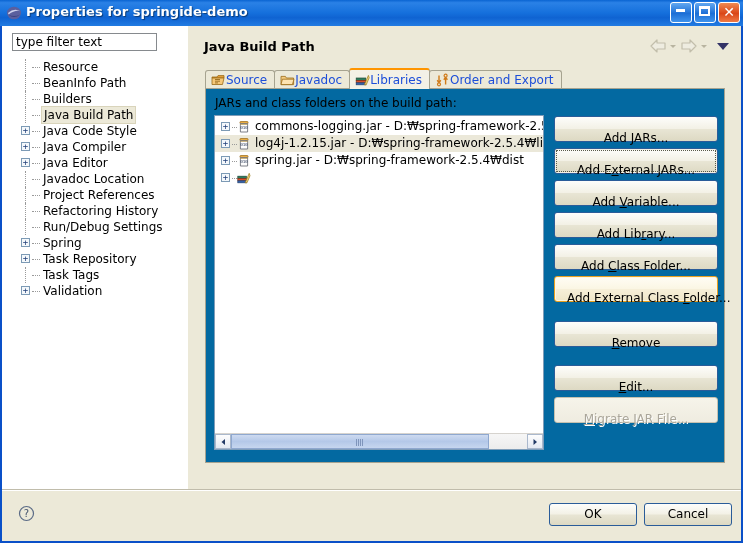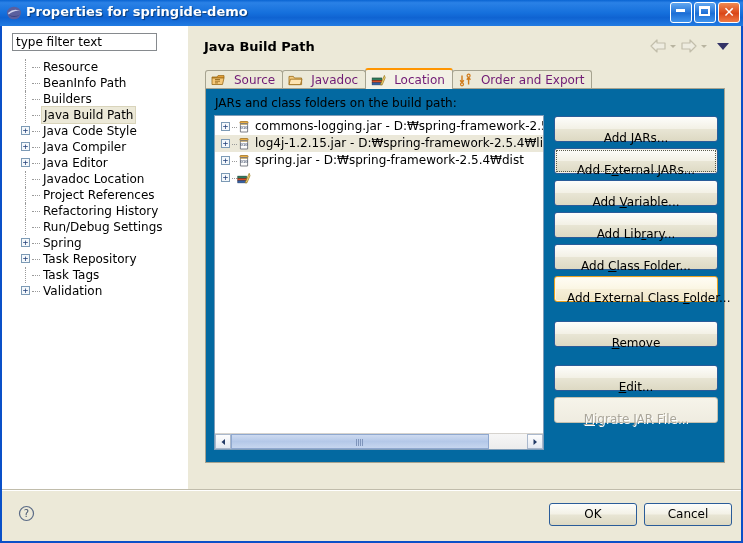--- a/index.html
+++ b/index.html
@@ -235,24 +235,24 @@
     position: absolute;
     left: 17px; top: 42px;
     width: 520px; height: 21px;
     display: flex;
     align-items: flex-end;
   }
   .tab {
     height: 19px;
     display: flex;
     align-items: center;
-    gap: 8px;
+    gap: 0;
     padding: 0 7px 0 5px;
     font-size: 12px;
-    color: #701a75;
+    color: #1d4ed8;
     background: #ece9d8;
     border: 1px solid #a6a390;
     border-bottom: none;
     border-radius: 3px 3px 0 0;
     box-sizing: border-box;
     margin-right: -1px;
     white-space: nowrap;
     cursor: default;
   }
   .tab.active {
@@ -610,21 +610,21 @@
               </svg></span>
             <span>Javadoc</span>
           </div>
           <div class="tab active">
             <span class="ticon"><svg width="15" height="14" viewBox="0 0 15 14">
                 <rect x="1.2" y="5" width="9.6" height="2.4" fill="#2e7d5e" stroke="#1d4a38" stroke-width="0.7"></rect>
                 <rect x="1.2" y="7.4" width="9.6" height="2.4" fill="#d9512c" stroke="#7d2d16" stroke-width="0.7"></rect>
                 <rect x="1.2" y="9.8" width="9.6" height="2" fill="#3867b0" stroke="#20406f" stroke-width="0.7"></rect>
                 <path d="M9.4 11.8 L13.4 2.4 L14.2 4.8 L11.2 11.8 Z" fill="#f2d47a" stroke="#9a7a18" stroke-width="0.7"></path>
               </svg></span>
-            <span>Location</span>
+            <span>Libraries</span>
           </div>
           <div class="tab">
             <span class="ticon"><svg width="15" height="14" viewBox="0 0 15 14">
                 <path d="M4 2.5 L4 9.5" stroke="#d07a18" stroke-width="1.4"></path>
                 <path d="M4 9.5 L2.2 7.3 M4 9.5 L5.8 7.3" stroke="#d07a18" stroke-width="1.4" fill="none"></path>
                 <circle cx="4" cy="11.3" r="1.5" fill="none" stroke="#d07a18" stroke-width="1.2"></circle>
                 <path d="M10.6 11.5 L10.6 4.5" stroke="#d07a18" stroke-width="1.4"></path>
                 <path d="M10.6 4.5 L8.8 6.7 M10.6 4.5 L12.4 6.7" stroke="#d07a18" stroke-width="1.4" fill="none"></path>
                 <circle cx="10.6" cy="2.7" r="1.5" fill="none" stroke="#d07a18" stroke-width="1.2"></circle>
               </svg></span>

